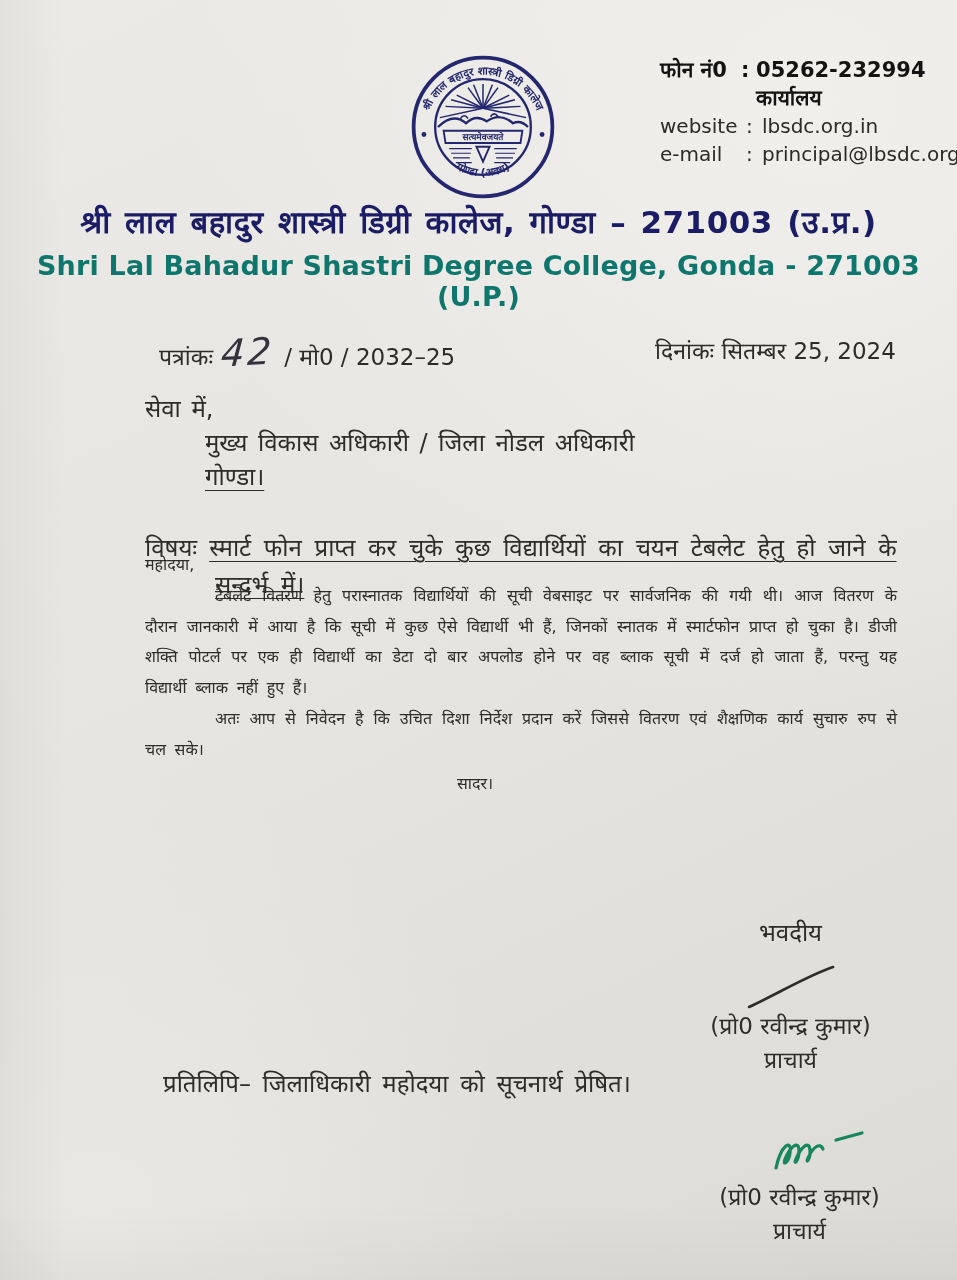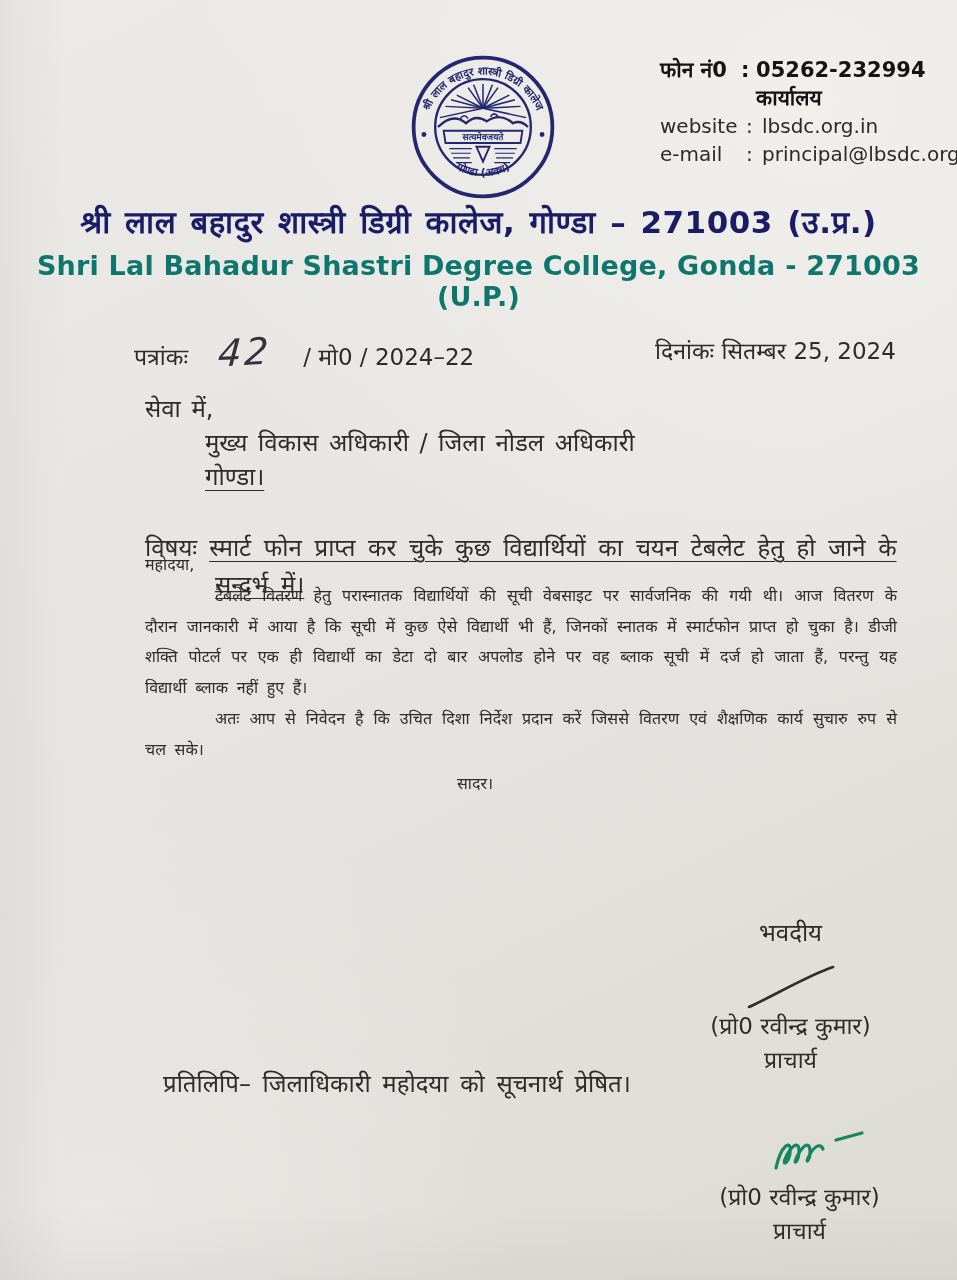--- a/index.html
+++ b/index.html
@@ -28,21 +28,21 @@
   .title-hi {
     position:absolute; left:0; top:200px; width:100%; text-align:center;
     font-size:31px; font-weight:bold; color:#1a1d66; letter-spacing:.5px; word-spacing:3px;
   }
   .title-en {
     position:absolute; left:0; top:250px; width:100%; text-align:center;
     font-size:27px; font-weight:bold; color:#0f766e; letter-spacing:.2px;
   }
   
   .meta { position:absolute; left:0; top:326px; width:100%; height:52px; font-size:23px; color:#2e2c29; }
-  .ref { position:absolute; left:134px; top:8px; display:flex; align-items:center;gap:22px; }
+  .ref { position:absolute; left:159px; top:8px; display:flex; align-items:center; }
   .hand-42 {
     display:inline-block; font-size:37px; font-style:italic; letter-spacing:3px;
     transform:rotate(-3deg) skewX(-7deg); color:#34323d; margin:0 10px 0 8px; position:relative; top:-3px;
   }
   .date { position:absolute; left:655px; top:8px; }
   
   .recipient { position:absolute; left:145px; top:392px; font-size:24px; line-height:34px; word-spacing:3px; }
   .recipient .indent { margin-left:60px; }
   .u { text-decoration:underline; text-underline-offset:5px; text-decoration-thickness:1.3px; }
   .subject {
@@ -140,21 +140,21 @@
   </div>
 </div>
 
 <div class="title-hi">श्री लाल बहादुर शास्त्री डिग्री कालेज, गोण्डा – 271003 (उ.प्र.)</div>
 <div class="title-en">Shri Lal Bahadur Shastri Degree College, Gonda - 271003 (U.P.)</div>
 
 <div class="meta">
   <div class="ref">
     <span>पत्रांकः</span>
     <span class="hand-42">42</span>
-    <span>/ मो0 / 2024–22</span>
+    <span>/ मो0 / 2032–25</span>
   </div>
   <div class="date">दिनांकः सितम्बर 25, 2024</div>
 </div>
 
 <div class="recipient">
   <div>सेवा में,</div>
   <div class="indent">मुख्य विकास अधिकारी / जिला नोडल अधिकारी</div>
   <div class="indent"><span class="u">गोण्डा।</span></div>
 </div>
 

